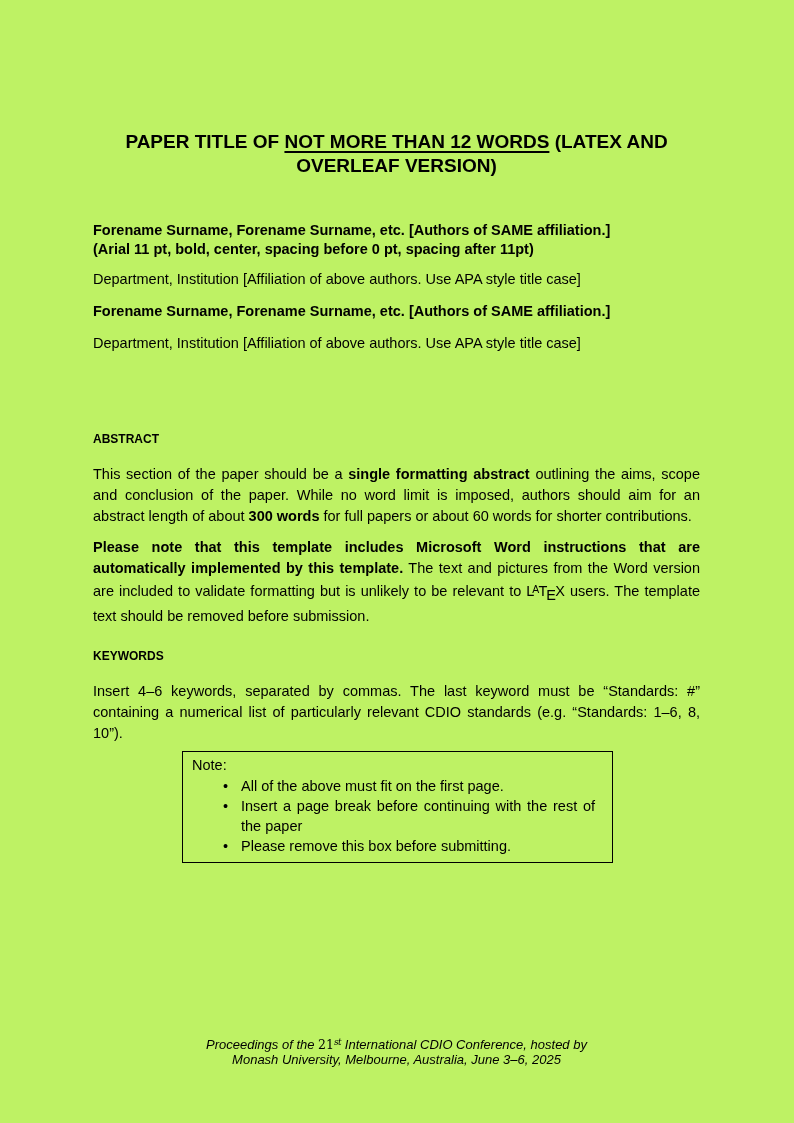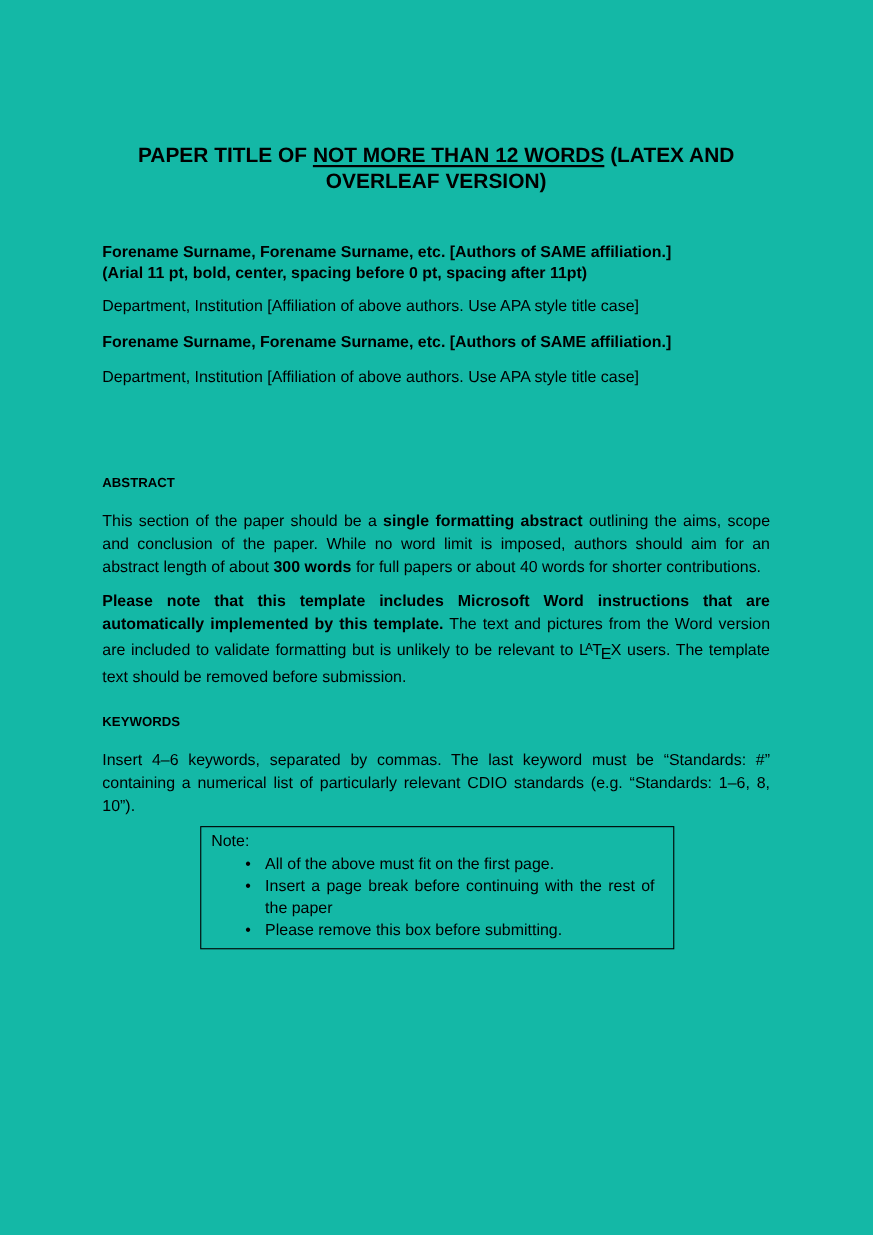--- a/index.html
+++ b/index.html
@@ -4,21 +4,21 @@
 <style>
   html, body {
     margin: 0;
     padding: 0;
     background: #ffffff;
   }
   .page {
     position: relative;
     width: 794px;
     height: 1123px;
-    background: #14b8a6;
+    background: #bef264;
     color: #000000;
     font-family: "Liberation Sans", sans-serif;
     overflow: hidden;
   }
   .block {
     position: absolute;
     left: 93px;
     width: 607px;
   }
   .paper-title {
@@ -130,31 +130,35 @@
   </div>
 
   <div class="block author-line affil-1">Department, Institution [Affiliation of above authors. Use APA style title case]</div>
 
   <div class="block author-line author-bold authors-2">Forename Surname, Forename Surname, etc. [Authors of SAME affiliation.]</div>
 
   <div class="block author-line affil-2">Department, Institution [Affiliation of above authors. Use APA style title case]</div>
 
   <div class="block section-heading abstract-heading">ABSTRACT</div>
 
-  <div class="block body-par abstract-p1"><span>This section of the paper should be a </span><b>single formatting abstract</b><span> outlining the aims, scope and conclusion of the paper. While no word limit is imposed, authors should aim for an abstract length of about </span><b>300 words</b><span> for full papers or about 40 words for shorter contributions.</span></div>
+  <div class="block body-par abstract-p1"><span>This section of the paper should be a </span><b>single formatting abstract</b><span> outlining the aims, scope and conclusion of the paper. While no word limit is imposed, authors should aim for an abstract length of about </span><b>300 words</b><span> for full papers or about 60 words for shorter contributions.</span></div>
 
   <div class="block body-par abstract-p2"><b>Please note that this template includes Microsoft Word instructions that are automatically implemented by this template.</b><span> The text and pictures from the Word version are included to validate formatting but is unlikely to be relevant to </span><span class="latex-logo"><span>L</span><span class="lx-a">A</span><span>T</span><span class="lx-e">E</span><span>X</span></span><span> users. The template text should be removed before submission.</span></div>
 
   <div class="block section-heading keywords-heading">KEYWORDS</div>
 
   <div class="block body-par keywords-p">Insert 4–6 keywords, separated by commas. The last keyword must be “Standards: #” containing a numerical list of particularly relevant CDIO standards (e.g. “Standards: 1–6, 8, 10”).</div>
 
   <div class="note-box">
     <div class="note-label">Note:</div>
     <ul class="note-list">
       <li>All of the above must fit on the first page.</li>
       <li>Insert a page break before continuing with the rest of the paper</li>
       <li>Please remove this box before submitting.</li>
     </ul>
   </div>
 
+  <div class="block footer">
+    <div><span>Proceedings of the </span><span class="ordinal-num">21</span><span class="ordinal-sup">st</span><span> International CDIO Conference, hosted by</span></div>
+    <div>Monash University, Melbourne, Australia, June 3–6, 2025</div>
+  </div>
 
 </div>
 
 </body></html>

